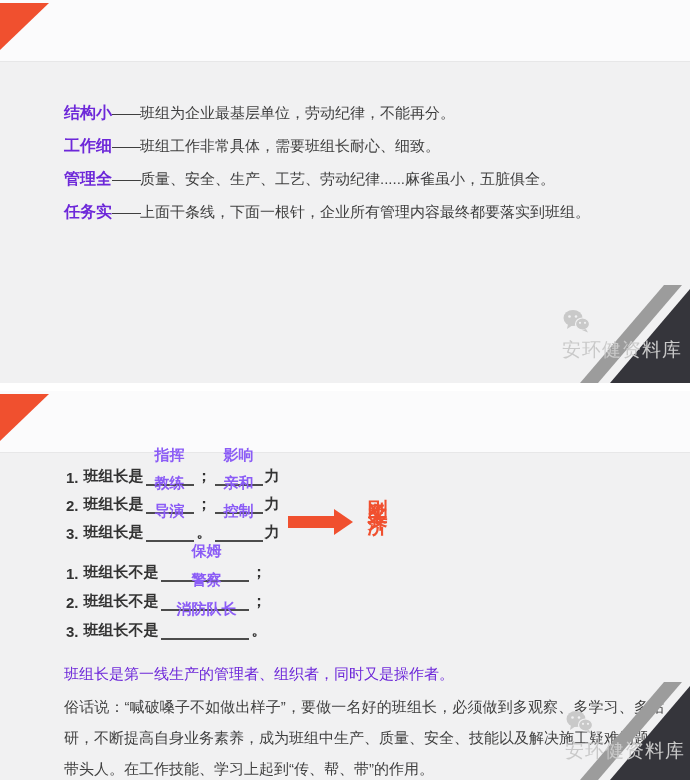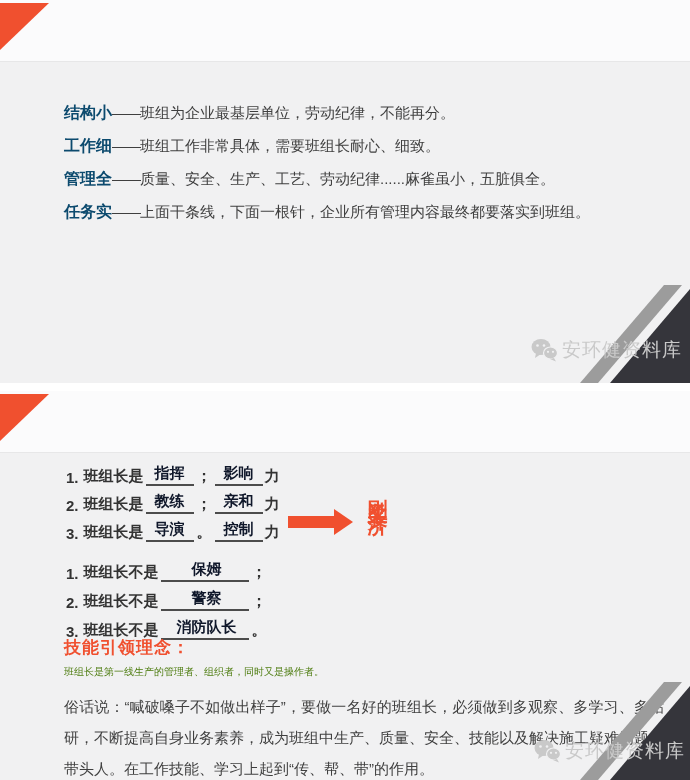--- a/index.html
+++ b/index.html
@@ -15,58 +15,58 @@
     background: #fbfbfc; border-bottom: 1px solid #e7e7e8; }
   .corner-accent { position: absolute; top: 3px; left: 0; width: 49px; height: 47px;
     background: #f0502f; clip-path: polygon(0 0, 100% 0, 0 100%); }
   .slide-title { position: absolute; top: 22px; left: 64px; font-size: 23px; font-weight: bold;
     color: #2d2d2d; letter-spacing: 1px; }
 
   
   .s1-list { position: absolute; top: 102px; left: 64px; width: 578px; }
   .s1-item { font-size: 15px; color: #3f3f3f; line-height: 21px; margin-bottom: 12px;
     padding-left: 64px; text-indent: -64px; }
-  .s1-label { color: #0c4a6e; font-weight: bold; font-size: 16px; }
+  .s1-label { color: #6d28d9; font-weight: bold; font-size: 16px; }
   .s1-dash { color: #3f3f3f; letter-spacing: -1px; }
 
   
   .corner-decor { position: absolute; right: 0; bottom: 0; width: 120px; height: 110px; z-index: 5; }
 
   
-  .watermark { position: absolute; display: flex; align-items: center; gap: 4px; z-index: 6;
-    color: #c9c9c9; font-size: 19px; letter-spacing: 1px; }
+  .watermark { position: absolute; display: flex; gap: 4px; z-index: 6;
+    color: #c9c9c9; font-size: 19px; letter-spacing: 1px; flex-direction: column; }
   #slide1 .watermark { right: 8px; bottom: 20px; }
   #slide2 .watermark { right: 5px; bottom: 16px; }
 
   
   .role-list { position: absolute; left: 66px; }
   #list-is { top: 68px; }
   #list-not { top: 163px; }
   .role-row { display: flex; align-items: flex-end; height: 27px; margin-bottom: 1px;
     font-size: 15px; font-weight: bold; color: #333; }
   #list-not .role-row { height: 28px; }
   .role-num { margin-right: 5px; }
-  .blank { display: inline-block; border-bottom: 2px solid #4c4c4c; color: #0f172a;
-    font-weight: bold; text-align: center; padding-bottom: 1px; margin: 0 2px; }
+  .blank { display: inline-block; border-bottom: 2px solid #4c4c4c; color: #8b5cf6;
+    font-weight: bold; text-align: center; padding-bottom: 19px; margin: 0 2px; }
   .blank-a { width: 48px; }
   .blank-b { width: 88px; text-align: center; padding-left: 4px; }
   .role-sep { margin: 0 1px; }
 
   .big-arrow { position: absolute; left: 288px; top: 125px; width: 46px; height: 12px;
     background: #f0502f; }
   .big-arrow::after { content: ""; position: absolute; left: 46px; top: -7px;
     border-left: 19px solid #f0502f; border-top: 13px solid transparent;
     border-bottom: 13px solid transparent; }
   .vertical-motto { position: absolute; left: 365px; top: 92px; writing-mode: vertical-rl;
     text-orientation: upright; color: #f0502f; font-weight: bold; font-size: 20px;
     letter-spacing: 5px; }
 
   .concept-heading { position: absolute; left: 64px; top: 245px; font-size: 17px;
     font-weight: bold; color: #f0502f; letter-spacing: 1px; }
-  .concept-line { position: absolute; left: 64px; top: 274px; font-size: 10px; color: #4d7c0f; font-family: Liberation Mono, monospace; }
+  .concept-line { position: absolute; left: 64px; top: 274px; font-size: 15px; color: #6d28d9; font-family: Liberation Mono, monospace; }
   .concept-para { position: absolute; left: 64px; top: 300px; width: 600px; font-size: 15px;
     color: #3f3f3f; line-height: 31px; text-align: justify; z-index: 1; }
 </style>
 </head>
 <body>
 
 <div class="slide" id="slide1">
   <div class="slide-header"></div>
   <div class="corner-accent"></div>
 
@@ -155,21 +155,20 @@
       <span class="role-sep">；</span>
     </div>
     <div class="role-row">
       <span class="role-num">3.</span>
       <span>班组长不是</span>
       <span class="blank blank-b">消防队长</span>
       <span class="role-sep">。</span>
     </div>
   </div>
 
-  <div class="concept-heading">技能引领理念：</div>
   <div class="concept-line">班组长是第一线生产的管理者、组织者，同时又是操作者。</div>
   <div class="concept-para">俗话说：“喊破嗓子不如做出样子”，要做一名好的班组长，必须做到多观察、多学习、多钻研，不断提高自身业务素养，成为班组中生产、质量、安全、技能以及解决施工疑难问题的带头人。在工作技能、学习上起到“传、帮、带”的作用。</div>
 
   <svg class="corner-decor" viewBox="0 0 120 110">
     <polygon points="10,110 28,110 112,12 94,12" fill="#9c9c9c"></polygon>
     <polygon points="40,110 120,16 120,110" fill="#35353b"></polygon>
   </svg>
 
   <div class="watermark">
     <svg width="28" height="24" viewBox="0 0 28 24">

